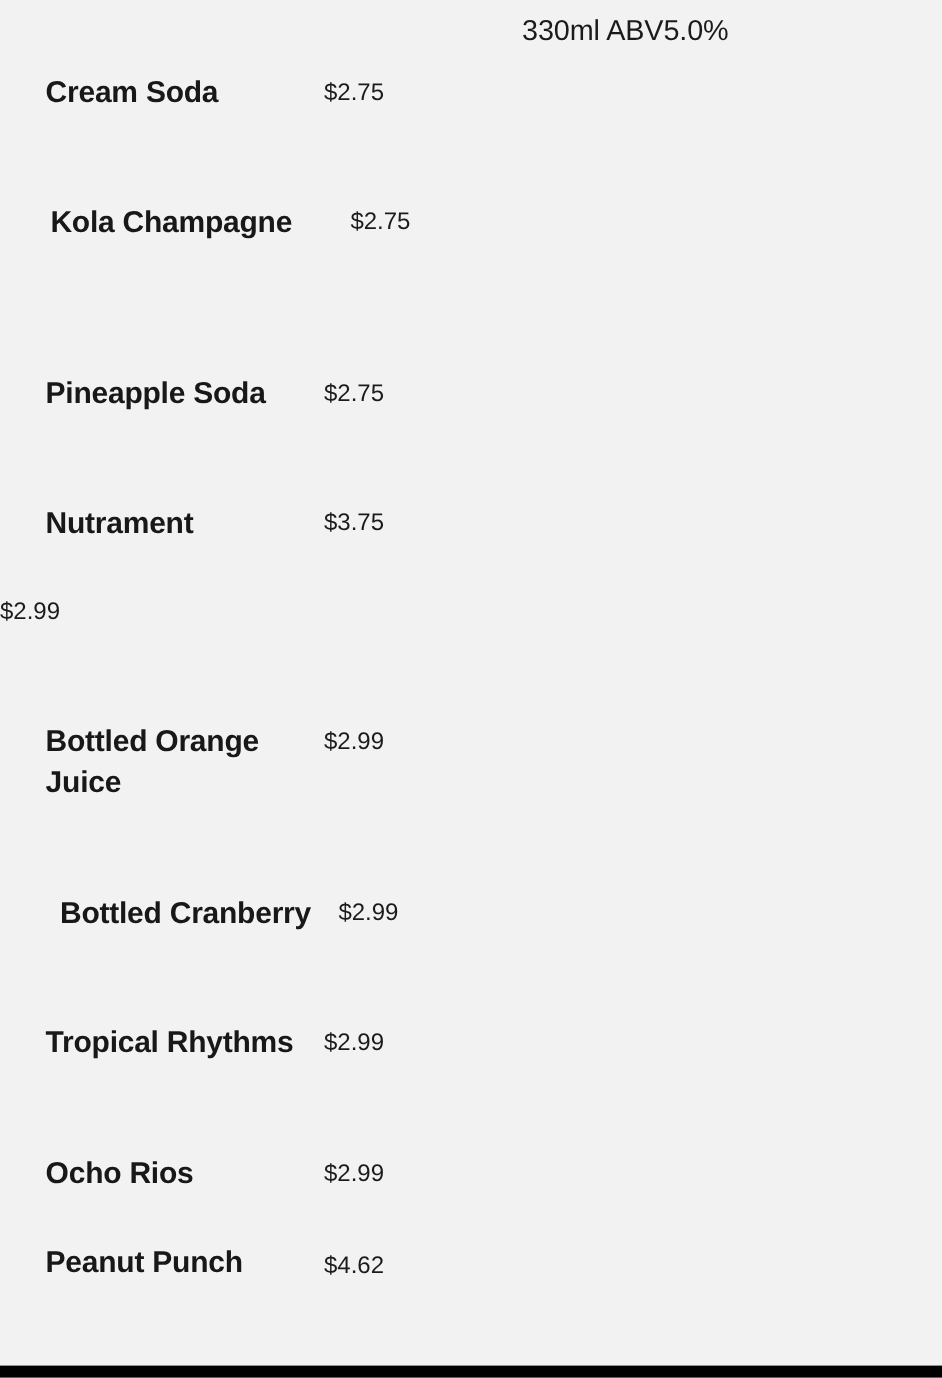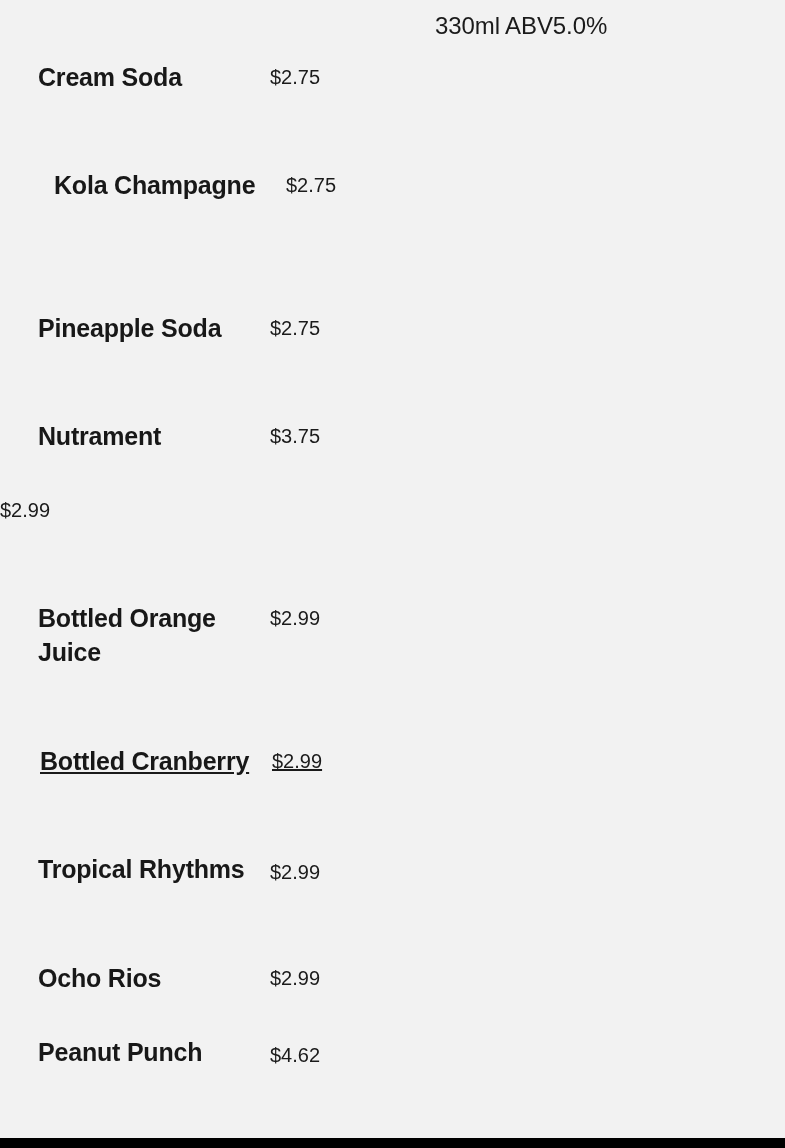--- a/index.html
+++ b/index.html
@@ -96,44 +96,44 @@
 
   <div class="menu-column">
       <div class="menu-row clipped" style="position: absolute; left: 0px; top: -26px;">
         <div class="item-name">Soda</div>
         <div class="item-price"></div>
       </div>
       <div class="menu-row" style="position: absolute; left: 0px; top: 60px;">
         <div class="item-name">Cream Soda</div>
         <div class="item-price">$2.75</div>
       </div>
-      <div class="menu-row" style="position: absolute; left: 16px; top: 168px;">
+      <div class="menu-row" style="position: absolute; left: 4px; top: 168px; gap: 18px;">
         <div class="item-name">Kola Champagne</div>
         <div class="item-price">$2.75</div>
       </div>
       <div class="menu-row" style="position: absolute; left: 0px; top: 311px;">
         <div class="item-name">Pineapple Soda</div>
         <div class="item-price">$2.75</div>
       </div>
       <div class="menu-row" style="position: absolute; left: 0px; top: 419px;">
         <div class="item-name">Nutrament</div>
         <div class="item-price">$3.75</div>
       </div>
       <div class="menu-row" style="position: absolute; left: 0px; top: 493px;">
         <div class="item-price">$2.99</div>
       </div>
       <div class="menu-row" style="position: absolute; left: 0px; top: 601px;">
         <div class="item-name">Bottled Orange Juice</div>
         <div class="item-price">$2.99</div>
       </div>
-      <div class="menu-row" style="position: absolute; left: 2px; top: 744px; text-decoration: underline;">
+      <div class="menu-row" style="position: absolute; left: 12px; top: 744px;">
         <div class="item-name">Bottled Cranberry</div>
         <div class="item-price">$2.99</div>
       </div>
-      <div class="menu-row" style="position: absolute; left: 0px; top: 852px; align-items: flex-end;">
+      <div class="menu-row" style="position: absolute; left: 0px; top: 852px;">
         <div class="item-name">Tropical Rhythms</div>
         <div class="item-price">$2.99</div>
       </div>
       <div class="menu-row" style="position: absolute; left: 0px; top: 961px;">
         <div class="item-name">Ocho Rios</div>
         <div class="item-price">$2.99</div>
       </div>
       <div class="menu-row" style="position: absolute; left: 0px; top: 1035px; align-items: flex-end;">
         <div class="item-name">Peanut Punch</div>
         <div class="item-price">$4.62</div>

